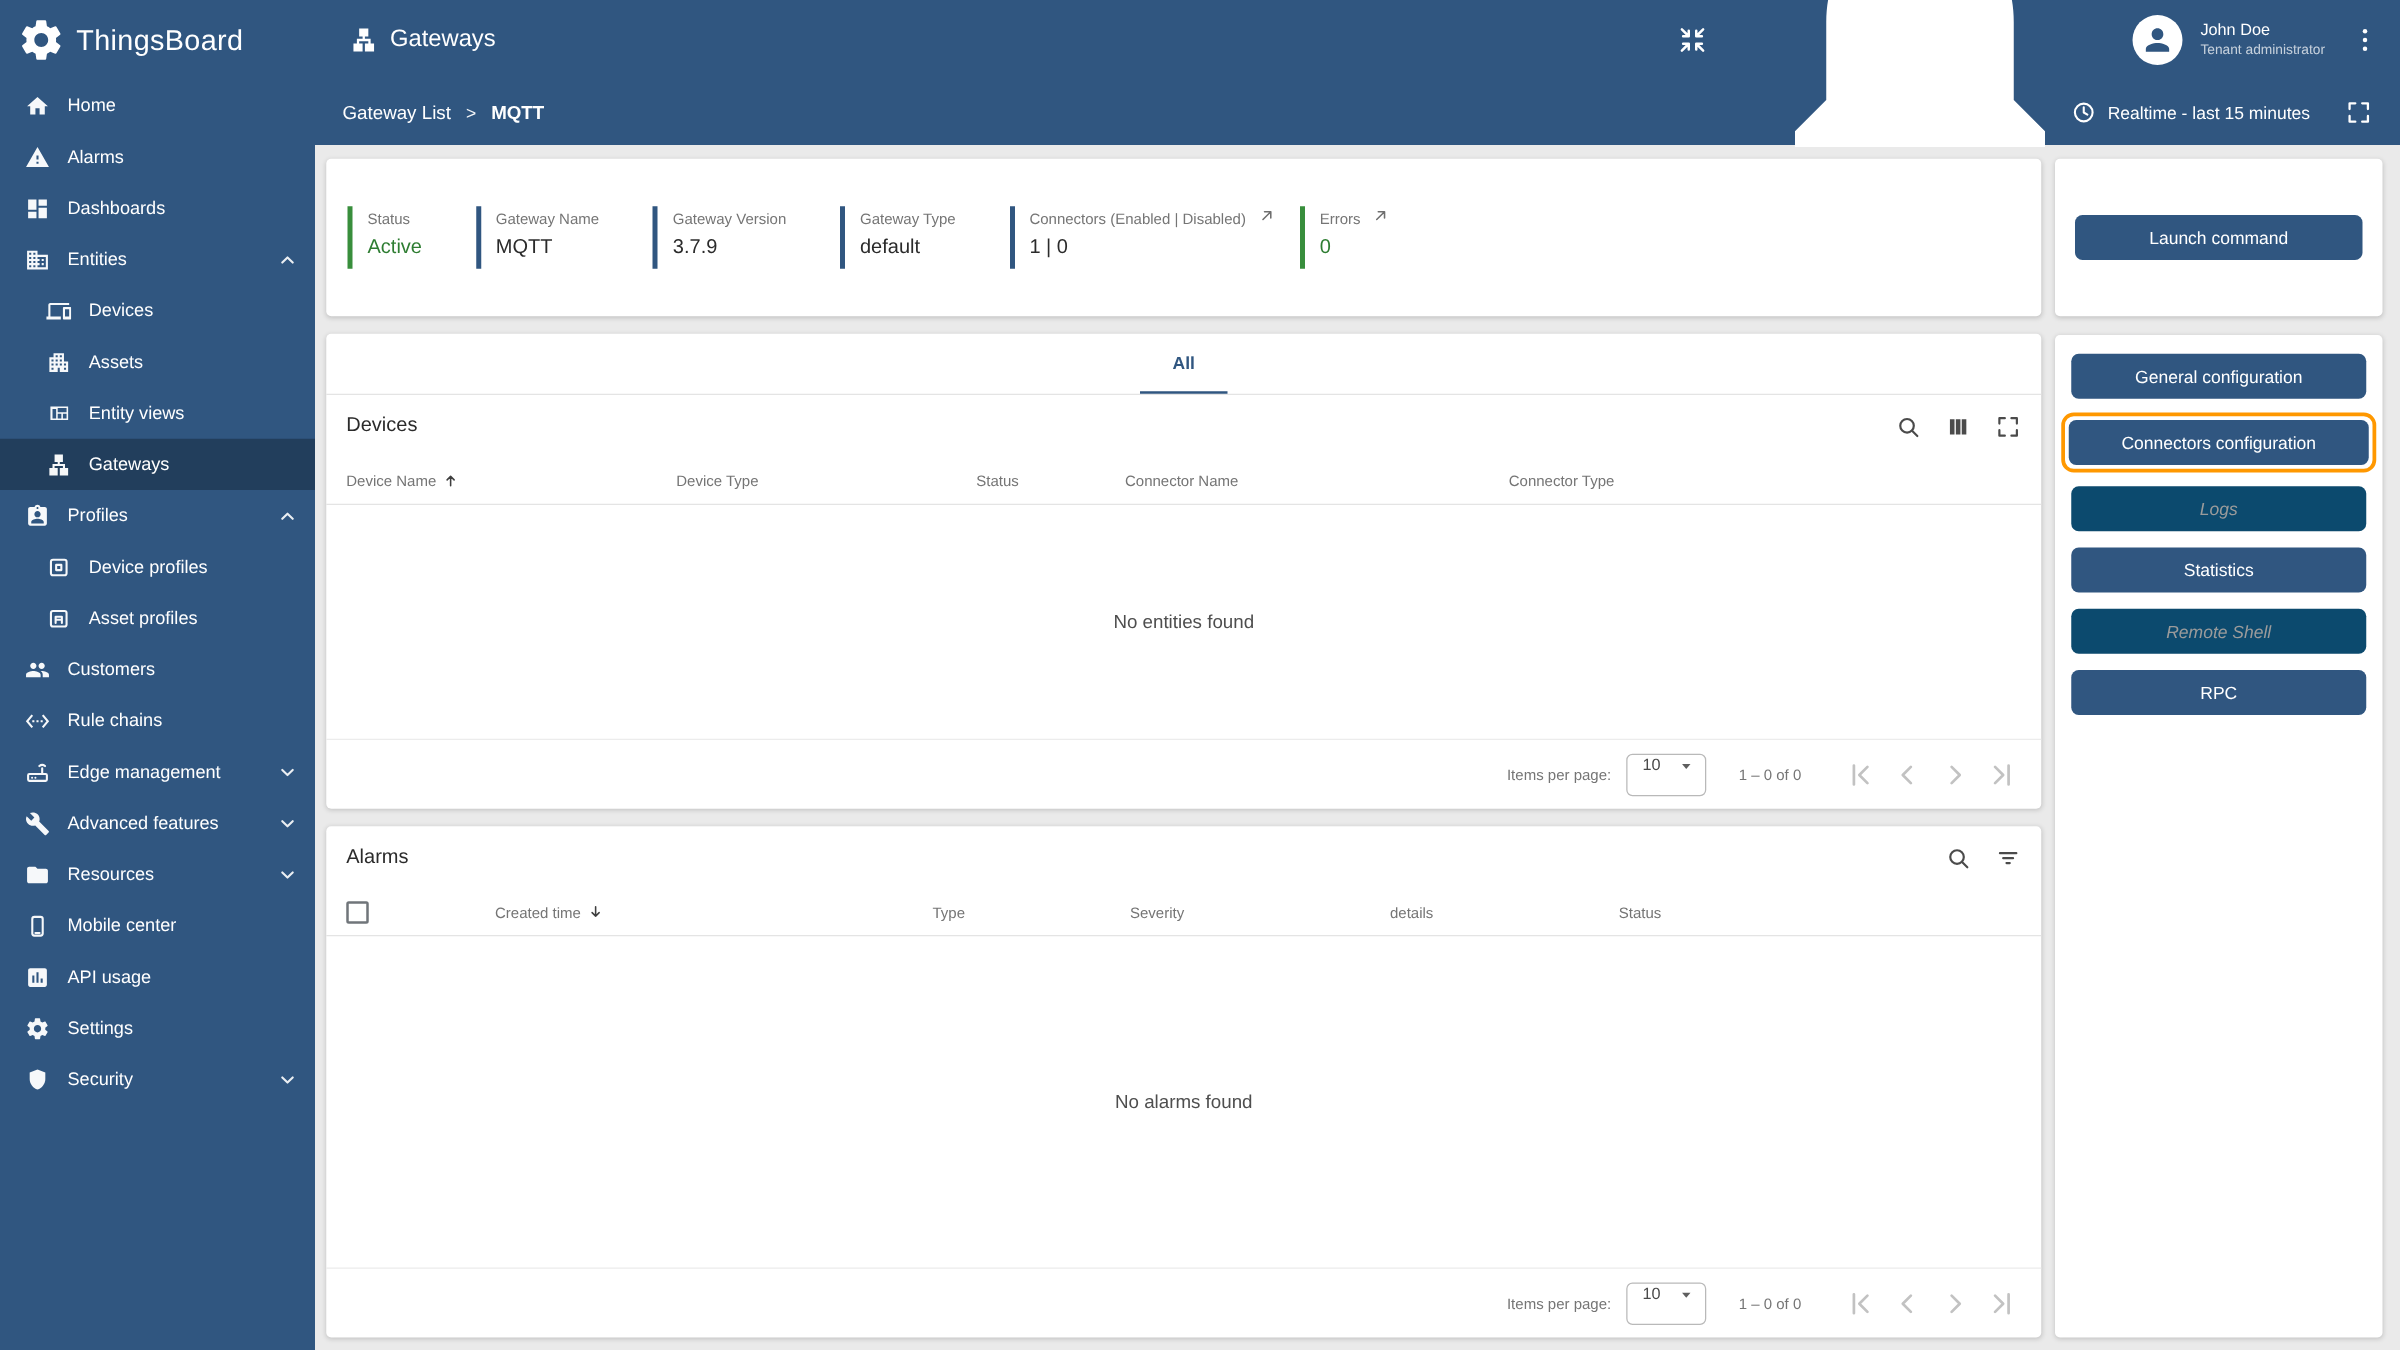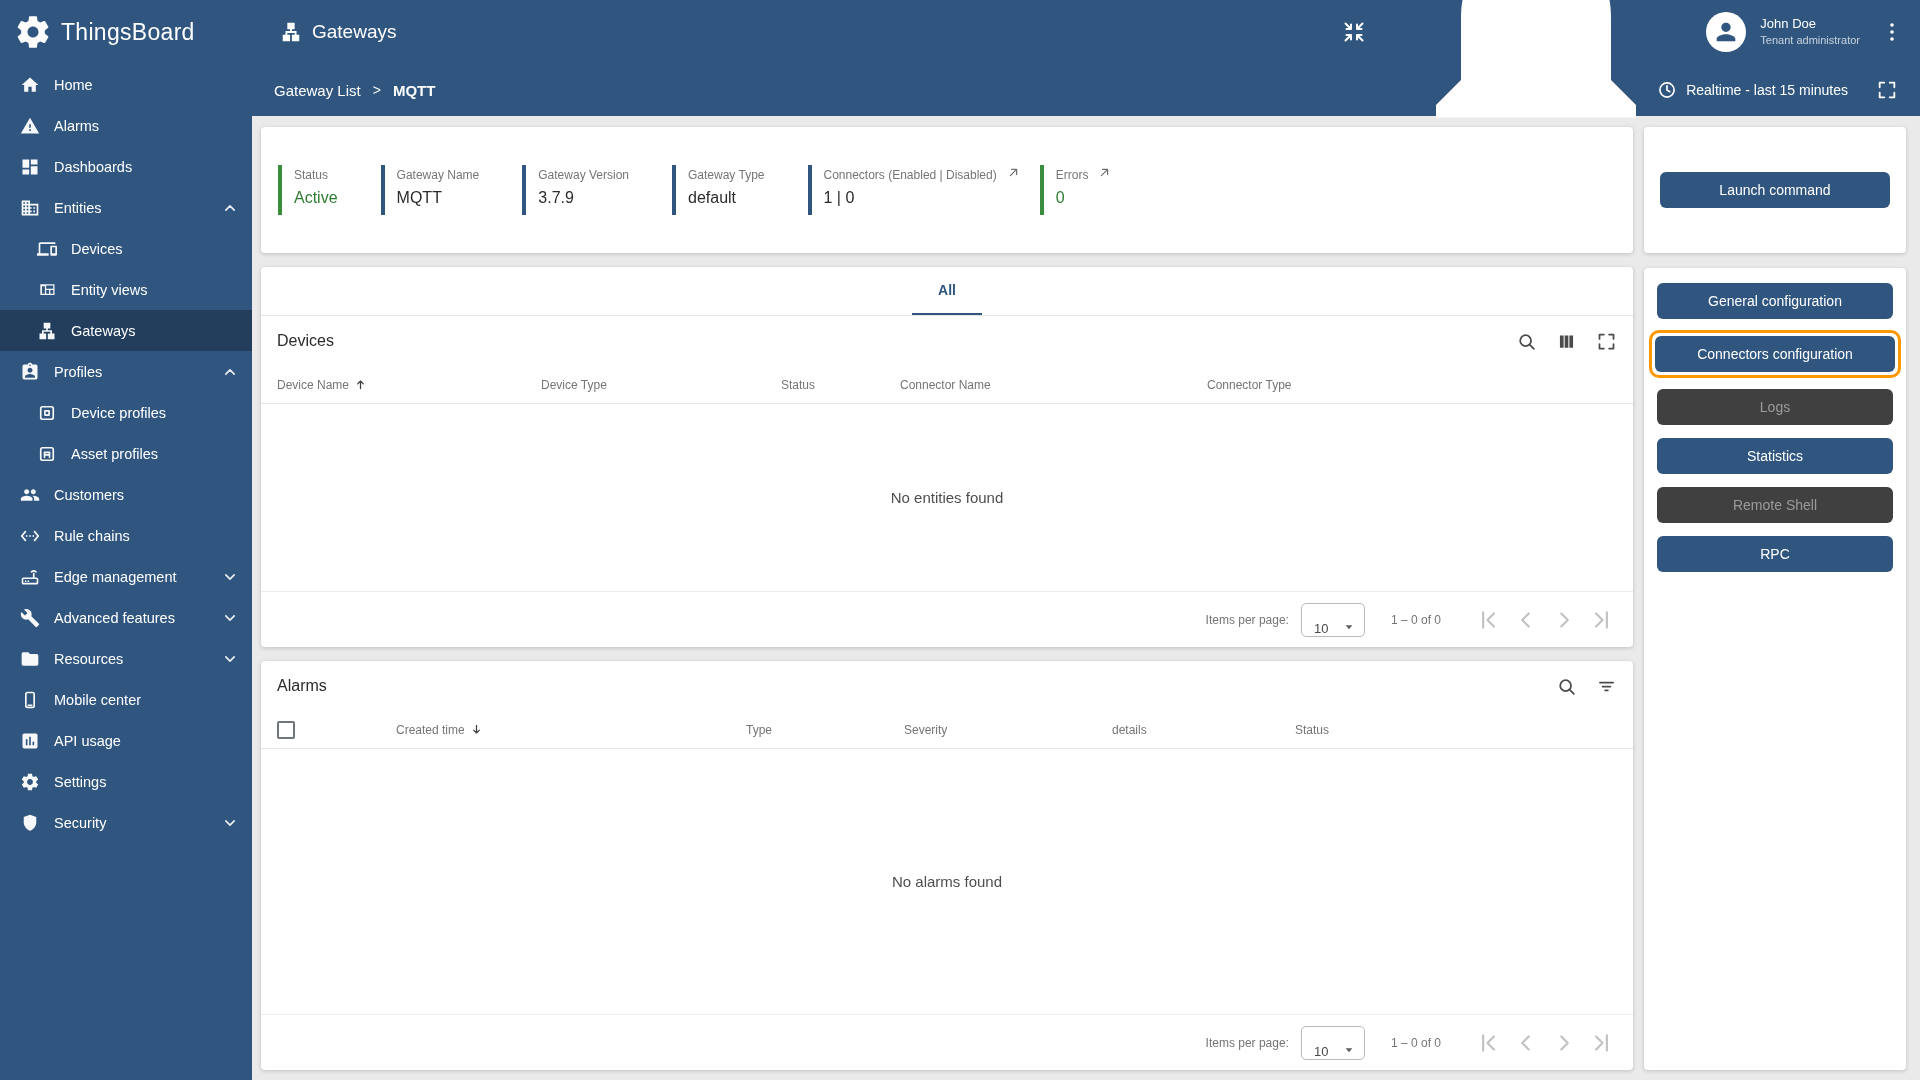--- a/index.html
+++ b/index.html
@@ -75,29 +75,29 @@
   .sort-ic { width:15px; height:15px; color:#3f3f3f; }
   .d-col-0{width:264px}.d-col-1{width:240px}.d-col-2{width:119px}.d-col-3{width:307px}.d-col-4{flex:1}
   .cb-cell { width:119px; display:flex; align-items:center; }
   .checkbox { width:18px; height:18px; border:2px solid #70757a; border-radius:2px; background:#fff; cursor:pointer; }
   .a-col-0{width:350px}.a-col-1{width:158px}.a-col-2{width:208px}.a-col-3{width:183px}.a-col-4{flex:1}
   .empty-state { display:grid; place-items:center; color:#4e4e4e; font-size:15px; }
   .devices-empty { height:187px; }
   .alarms-empty { flex:1; min-height:60px; }
   .paginator { height:56px; flex-shrink:0; display:flex; align-items:center; justify-content:flex-end; padding:0 12px; color:var(--muted); font-size:12px; border-top:1px solid #ececec; }
   .pp-label { margin-right:12px; }
-  .pp-select { width:64px; height:34px; border:1px solid #b9b9b9; border-radius:5px; display:flex; align-items:flex-end; justify-content:space-between; padding:0 6px 0 12px; color:#4a4a4a; font-size:13px; cursor:pointer; }
+  .pp-select { width:64px; height:34px; border:1px solid #b9b9b9; border-radius:5px; display:flex; align-items:flex-start; justify-content:space-between; padding:0 6px 0 12px; color:#4a4a4a; font-size:13px; cursor:pointer; }
   .caret { width:18px; height:18px; color:#5f5f5f; }
   .pp-range { margin:0 28px 0 26px; white-space:nowrap; }
   .pg-btn { width:26px; height:26px; color:#c2c2c2; margin:0 6px; }
 
   
   .launch-card { height:126px; flex-shrink:0; display:flex; align-items:center; padding:0 16px; }
   .btn { width:100%; height:36px; border:none; border-radius:6px; background:var(--primary); color:#fff; font-size:14px; font-weight:500; font-family:inherit; cursor:pointer; display:flex; align-items:center; justify-content:center; }
-  .btn.disabled { background:#404040; color:#9b9b9b; cursor:default; }
+  .btn.disabled { background:#0c4a6e; color:#9b9b9b; cursor:default;font-style:italic; }
   .actions-card { flex:1; padding:15px 13px; display:flex; flex-direction:column; gap:13px; }
   .highlight-ring { border:3px solid var(--ring); border-radius:10px; padding:3px; margin:-2px -8px; }
 </style>
 </head>
 <body>
 
 <div class="app">
 
   <aside class="sidebar">
     <div class="logo-row">
@@ -132,20 +132,26 @@
           <span class="nav-label">Entities</span>
           <span class="nav-chevron"><svg viewBox="0 0 24 24" width="100%" height="100%" fill="none" stroke="currentColor" stroke-width="2" stroke-linecap="round" stroke-linejoin="round">
               <path d="M7 14.5 12 9.5l5 5"></path>
             </svg></span>
         </div>
         <div class="nav-item child">
           <span class="nav-icon"><svg viewBox="0 0 24 24" width="100%" height="100%" fill="currentColor" stroke="none">
               <path d="M4 6h18V4H4c-1.1 0-2 .9-2 2v11H0v3h14v-3H4V6zm19 2h-6c-.55 0-1 .45-1 1v10c0 .55.45 1 1 1h6c.55 0 1-.45 1-1V9c0-.55-.45-1-1-1zm-1 9h-4v-7h4v7z"></path>
             </svg></span>
           <span class="nav-label">Devices</span>
+        </div>
+        <div class="nav-item child">
+          <span class="nav-icon"><svg viewBox="0 0 24 24" width="100%" height="100%" fill="currentColor" stroke="none">
+              <path d="M17 11V3H7v4H3v14h8v-4h2v4h8V11h-4zM7 19H5v-2h2v2zm0-4H5v-2h2v2zm0-4H5V9h2v2zm4 4H9v-2h2v2zm0-4H9V9h2v2zm0-4H9V5h2v2zm4 8h-2v-2h2v2zm0-4h-2V9h2v2zm0-4h-2V5h2v2zm4 12h-2v-2h2v2zm0-4h-2v-2h2v2z"></path>
+            </svg></span>
+          <span class="nav-label">Assets</span>
         </div>
         <div class="nav-item child">
           <span class="nav-icon"><svg viewBox="0 0 24 24" width="100%" height="100%" fill="currentColor" stroke="none">
               <path d="M4 5v13h17V5H4zm5.5 11.5H6v-9h3.5v9zm5 0H11V12h3.5v4.5zm5 0H16V12h3.5v4.5zm0-6H11v-4h8.5v4z"></path>
             </svg></span>
           <span class="nav-label">Entity views</span>
         </div>
         <div class="nav-item child active">
           <span class="nav-icon"><svg viewBox="0 0 24 24" width="100%" height="100%" fill="currentColor" stroke="none">
               <path d="M13 22h8v-7h-3v-4h-5V9h3V2H8v7h3v2H6v4H3v7h8v-7H8v-2h8v2h-3v7z"></path>

